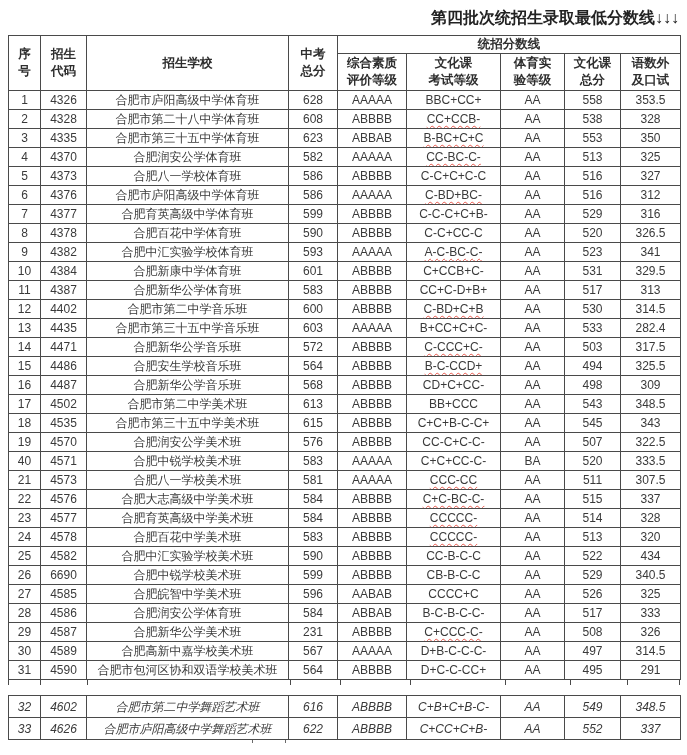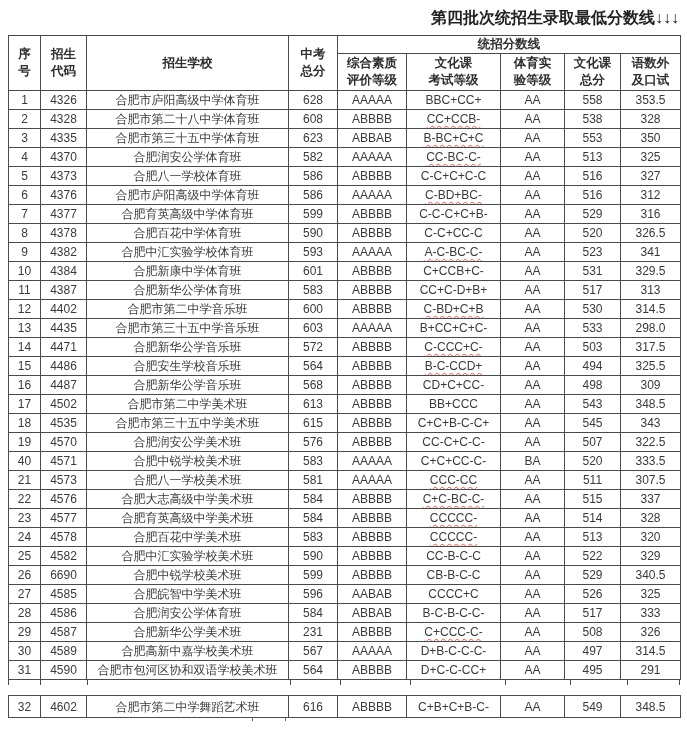--- a/index.html
+++ b/index.html
@@ -21,21 +21,21 @@
     border:1px solid #4a4a4a;padding:0 1px;text-align:center;
     vertical-align:middle;overflow:hidden;white-space:nowrap;
   }
   thead th{
     font-weight:bold;white-space:pre-line;line-height:1.35;
     font-size:12.5px;color:#2e2e2e;
   }
   tr.group-row th{height:17px;}
   tr.sub-row th{height:36px;}
   #rows-main tr{height:19px;}
-  #rows-bottom tr{height:22px;}
+  #rows-bottom tr{height:22px;font-style:italic;}
   td{line-height:1;}
   .squiggle{
     text-decoration-line:underline;
     text-decoration-style:wavy;
     text-decoration-color:#e8564b;
     text-decoration-thickness:1px;
     text-underline-offset:2px;
   }
   .gap{position:relative;height:15px;width:672px;}
   .gap i{position:absolute;top:0;width:1px;height:5px;background:#4a4a4a;display:block;}
@@ -219,21 +219,21 @@
   </tr>
         <tr>
     <td>13</td>
     <td>4435</td>
     <td>合肥市第三十五中学音乐班</td>
     <td>603</td>
     <td>AAAAA</td>
     <td><span>B+CC+C+C-</span></td>
     <td>AA</td>
     <td>533</td>
-    <td>298.0</td>
+    <td>282.4</td>
   </tr>
         <tr>
     <td>14</td>
     <td>4471</td>
     <td>合肥新华公学音乐班</td>
     <td>572</td>
     <td>ABBBB</td>
     <td><span class="squiggle">C-CCC+C-</span></td>
     <td>AA</td>
     <td>503</td>
@@ -351,21 +351,21 @@
   </tr>
         <tr>
     <td>25</td>
     <td>4582</td>
     <td>合肥中汇实验学校美术班</td>
     <td>590</td>
     <td>ABBBB</td>
     <td><span>CC-B-C-C</span></td>
     <td>AA</td>
     <td>522</td>
-    <td>329</td>
+    <td>434</td>
   </tr>
         <tr>
     <td>26</td>
     <td>6690</td>
     <td>合肥中锐学校美术班</td>
     <td>599</td>
     <td>ABBBB</td>
     <td><span>CB-B-C-C</span></td>
     <td>AA</td>
     <td>529</td>
@@ -459,20 +459,31 @@
     <td>32</td>
     <td>4602</td>
     <td>合肥市第二中学舞蹈艺术班</td>
     <td>616</td>
     <td>ABBBB</td>
     <td><span>C+B+C+B-C-</span></td>
     <td>AA</td>
     <td>549</td>
     <td>348.5</td>
   </tr>
+        <tr>
+    <td>33</td>
+    <td>4626</td>
+    <td>合肥市庐阳高级中学舞蹈艺术班</td>
+    <td>622</td>
+    <td>ABBBB</td>
+    <td><span>C+CC+C+B-</span></td>
+    <td>AA</td>
+    <td>552</td>
+    <td>337</td>
+  </tr>
       </tbody>
   </table>
 
   <div class="bottom-stubs">
     <i style="left:244px"></i>
       <i style="left:277px"></i>
   </div>
 </div>
 
 </body></html>

